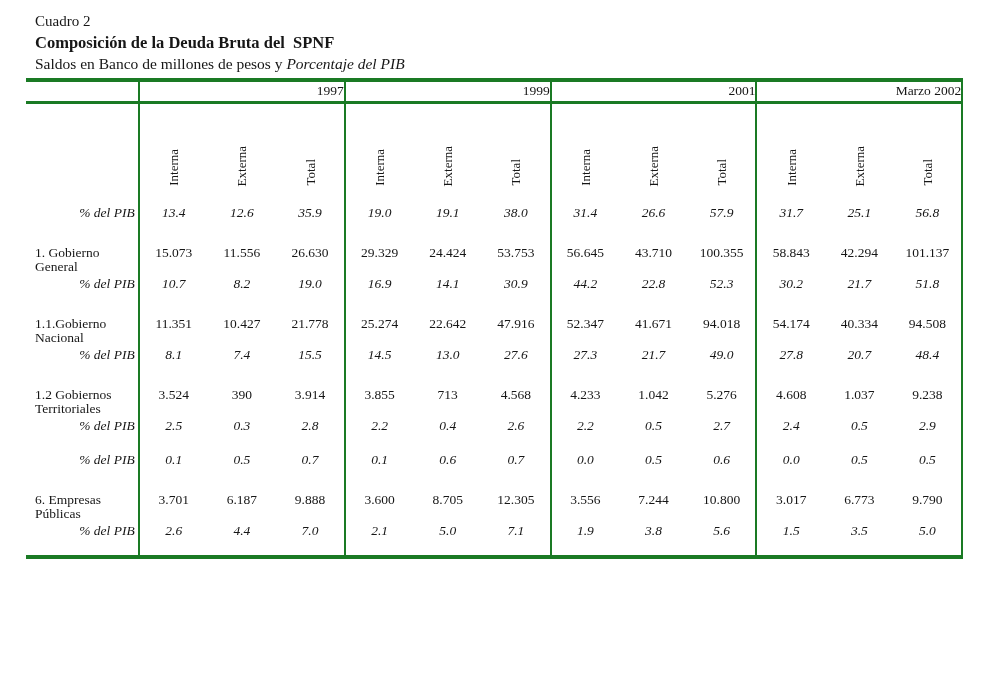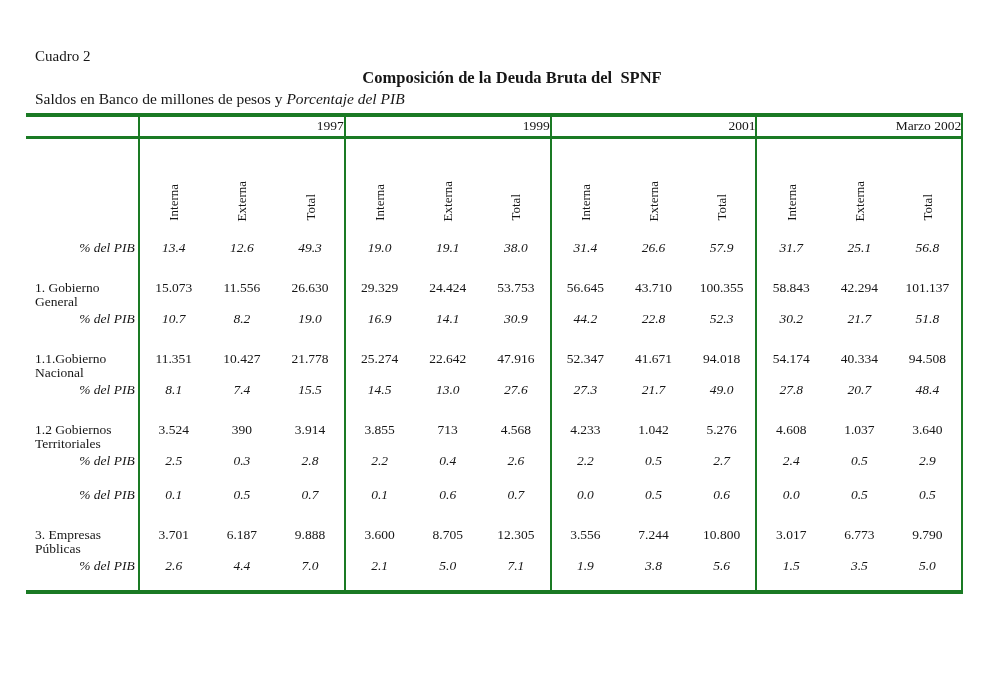--- a/index.html
+++ b/index.html
@@ -3,25 +3,25 @@
 <meta charset="utf-8">
 <style>
   * { box-sizing: border-box; margin: 0; padding: 0; }
   html, body { background: #ffffff; }
   body {
     width: 989px; height: 681px;
     font-family: "Liberation Serif", serif;
     color: #161616;
     overflow: hidden;
   }
-  .page { padding: 13px 0 0 26px; margin-top: 35px; }
+  .page { padding: 13px 0 0 26px; }
 
   
   .title1 { font-size: 15px; padding-left: 9px; }
-  .title2 { font-size: 16.5px; font-weight: bold; white-space: pre; padding-left: 9px; margin-top: 3px; text-align: center; }
+  .title2 { font-size: 16.5px; font-weight: bold; white-space: pre; padding-left: 9px; margin-top: 3px; }
   .title3 { font-size: 15.5px; padding-left: 9px; margin-top: 2px; }
   .title3 .it { font-style: italic; }
 
   
   table.debt {
     border-collapse: collapse;
     table-layout: fixed;
     width: 937px;
     margin-top: 5px;
     border-top: 4px solid var(--green);
@@ -128,21 +128,21 @@
           <th class="group-start "><span class="vtext">Interna</span></th>
           <th class=""><span class="vtext">Externa</span></th>
           <th class="table-end"><span class="vtext">Total</span></th>
         </tr>
     </thead>
     <tbody id="table-body">
         <tr class="pib-row">
           <td class="pib-label-cell">% del PIB</td>
           <td class="pib-val-cell group-start">13.4</td>
           <td class="pib-val-cell">12.6</td>
-          <td class="pib-val-cell">49.3</td>
+          <td class="pib-val-cell">35.9</td>
           <td class="pib-val-cell group-start">19.0</td>
           <td class="pib-val-cell">19.1</td>
           <td class="pib-val-cell">38.0</td>
           <td class="pib-val-cell group-start">31.4</td>
           <td class="pib-val-cell">26.6</td>
           <td class="pib-val-cell">57.9</td>
           <td class="pib-val-cell group-start">31.7</td>
           <td class="pib-val-cell">25.1</td>
           <td class="pib-val-cell table-end">56.8</td>
         </tr>
@@ -215,21 +215,21 @@
           <td class="val-cell">390</td>
           <td class="val-cell">3.914</td>
           <td class="val-cell group-start">3.855</td>
           <td class="val-cell">713</td>
           <td class="val-cell">4.568</td>
           <td class="val-cell group-start">4.233</td>
           <td class="val-cell">1.042</td>
           <td class="val-cell">5.276</td>
           <td class="val-cell group-start">4.608</td>
           <td class="val-cell">1.037</td>
-          <td class="val-cell table-end">3.640</td>
+          <td class="val-cell table-end">9.238</td>
         </tr>
         <tr class="pib-row">
           <td class="pib-label-cell">% del PIB</td>
           <td class="pib-val-cell group-start">2.5</td>
           <td class="pib-val-cell">0.3</td>
           <td class="pib-val-cell">2.8</td>
           <td class="pib-val-cell group-start">2.2</td>
           <td class="pib-val-cell">0.4</td>
           <td class="pib-val-cell">2.6</td>
           <td class="pib-val-cell group-start">2.2</td>
@@ -248,21 +248,21 @@
           <td class="pib-val-cell">0.6</td>
           <td class="pib-val-cell">0.7</td>
           <td class="pib-val-cell group-start">0.0</td>
           <td class="pib-val-cell">0.5</td>
           <td class="pib-val-cell">0.6</td>
           <td class="pib-val-cell group-start">0.0</td>
           <td class="pib-val-cell">0.5</td>
           <td class="pib-val-cell table-end">0.5</td>
         </tr>
         <tr class="name-row">
-          <td class="label-cell">3. Empresas
+          <td class="label-cell">6. Empresas
 Públicas</td>
           <td class="val-cell group-start">3.701</td>
           <td class="val-cell">6.187</td>
           <td class="val-cell">9.888</td>
           <td class="val-cell group-start">3.600</td>
           <td class="val-cell">8.705</td>
           <td class="val-cell">12.305</td>
           <td class="val-cell group-start">3.556</td>
           <td class="val-cell">7.244</td>
           <td class="val-cell">10.800</td>

